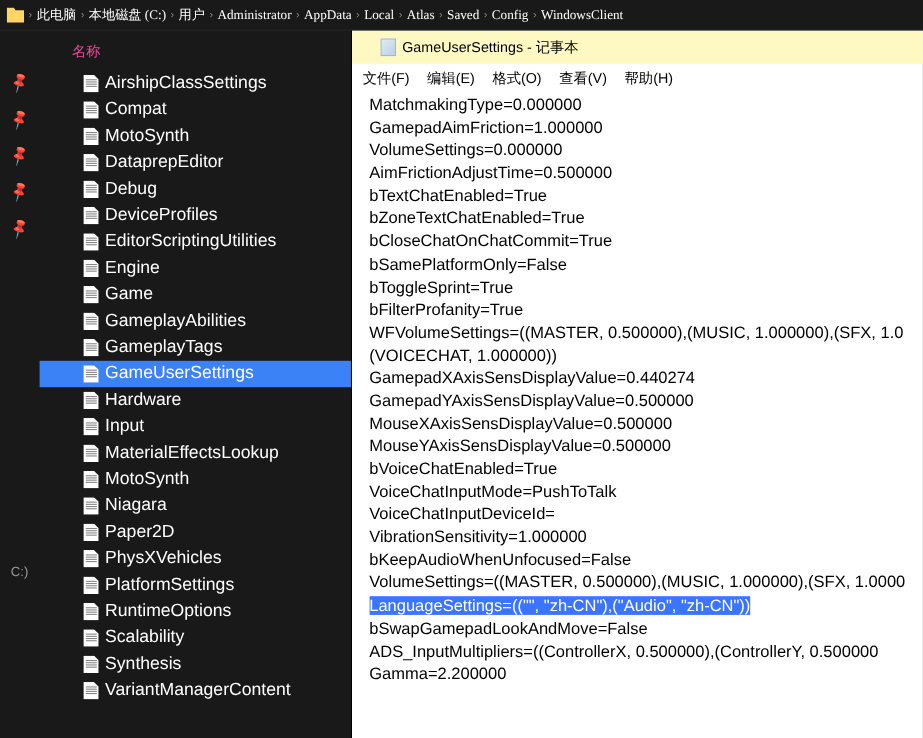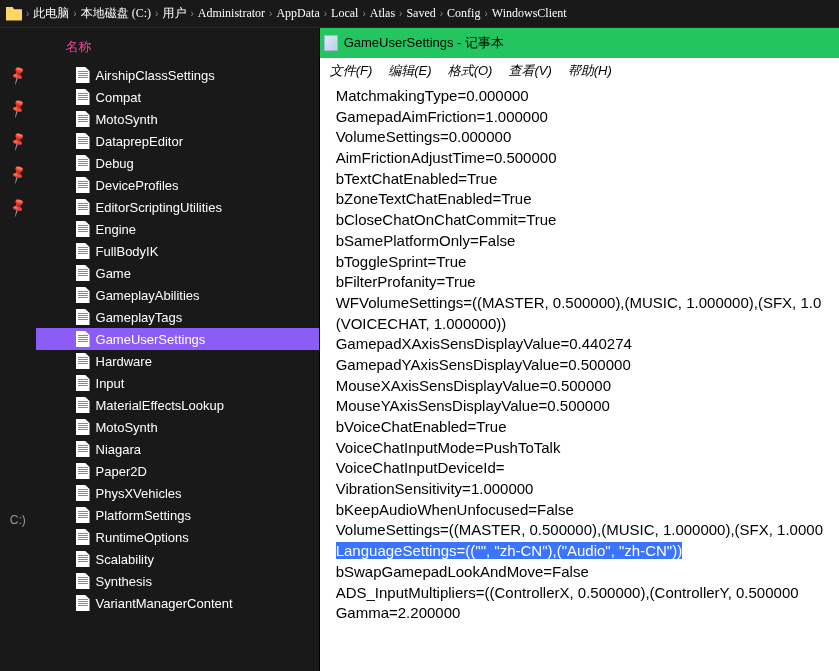--- a/index.html
+++ b/index.html
@@ -12,29 +12,29 @@
   
   .main { display: flex; height: calc(100% - 28px); }
   
   .pinbar { width: 36px; background: #191919; display: flex; flex-direction: column; align-items: center; padding-top: 40px; gap: 18px; }
   .pin { color: #666; font-size: 13px; transform: rotate(-30deg); }
   .drive-label { color: #999; font-size: 12px; margin-top: 280px; }
   
   .sidebar { width: 288px; background: #191919; border-right: 1px solid #000; }
   .sidebar-header { padding: 10px 30px 8px; font-size: 13px; color: #ec4899; }
   .file-list { }
-  .file-item { display: flex; align-items: center; gap: 6px; padding: 3px 0 3px 40px; font-size: 13px; color: #fff; cursor: pointer; }
-  .file-item.selected { background: #8b5cf6; }
+  .file-item { display: flex; align-items: center; gap: 6px; padding: 3px 0 3px 40px; font-size: 16px; color: #fff; cursor: pointer; }
+  .file-item.selected { background: #3b82f6; }
   .file-icon { width: 14px; height: 16px; background: #fff; display: inline-block; position: relative; clip-path: polygon(0 0, 70% 0, 100% 25%, 100% 100%, 0 100%); }
   .file-icon::after { content: ""; position: absolute; top: 4px; left: 2px; right: 2px; height: 1px; background: #888; box-shadow: 0 2px 0 #888, 0 4px 0 #888, 0 6px 0 #888; }
   
   .editor { flex: 1; background: #fff; color: #000; display: flex; flex-direction: column; }
-  .editor-title { display: flex; align-items: center; gap: 6px; padding: 6px 4px; font-size: 13px; background: #22c55e; }
+  .editor-title { display: flex; align-items: center; gap: 6px; padding: 6px 26px; font-size: 13px; background: #fef9c3; }
   .editor-title .doc-icon { width: 14px; height: 16px; background: linear-gradient(135deg,#e0eaf5,#b8d0e8); border: 1px solid #a0b8d0; display: inline-block; }
-  .editor-menu { display: flex; gap: 16px; padding: 4px 10px 6px; font-size: 13px; font-style: italic; }
+  .editor-menu { display: flex; gap: 16px; padding: 4px 10px 6px; font-size: 13px; }
   .editor-menu span { cursor: pointer; }
   .editor-content { flex: 1; padding: 0 16px; font-size: 15px; line-height: 1.38; overflow: hidden; white-space: nowrap; }
   .editor-content div { }
   .editor-content .hl { background: #3a74ff; color: #fff; display: inline; }
 </style>
 </head>
 <body>
 
 <div class="breadcrumb">
   <span class="folder-icon"></span>
@@ -98,24 +98,20 @@
           <span class="file-icon"></span>
           <span>DeviceProfiles</span>
         </div>
         <div class="file-item">
           <span class="file-icon"></span>
           <span>EditorScriptingUtilities</span>
         </div>
         <div class="file-item">
           <span class="file-icon"></span>
           <span>Engine</span>
-        </div>
-        <div class="file-item">
-          <span class="file-icon"></span>
-          <span>FullBodyIK</span>
         </div>
         <div class="file-item">
           <span class="file-icon"></span>
           <span>Game</span>
         </div>
         <div class="file-item">
           <span class="file-icon"></span>
           <span>GameplayAbilities</span>
         </div>
         <div class="file-item">

